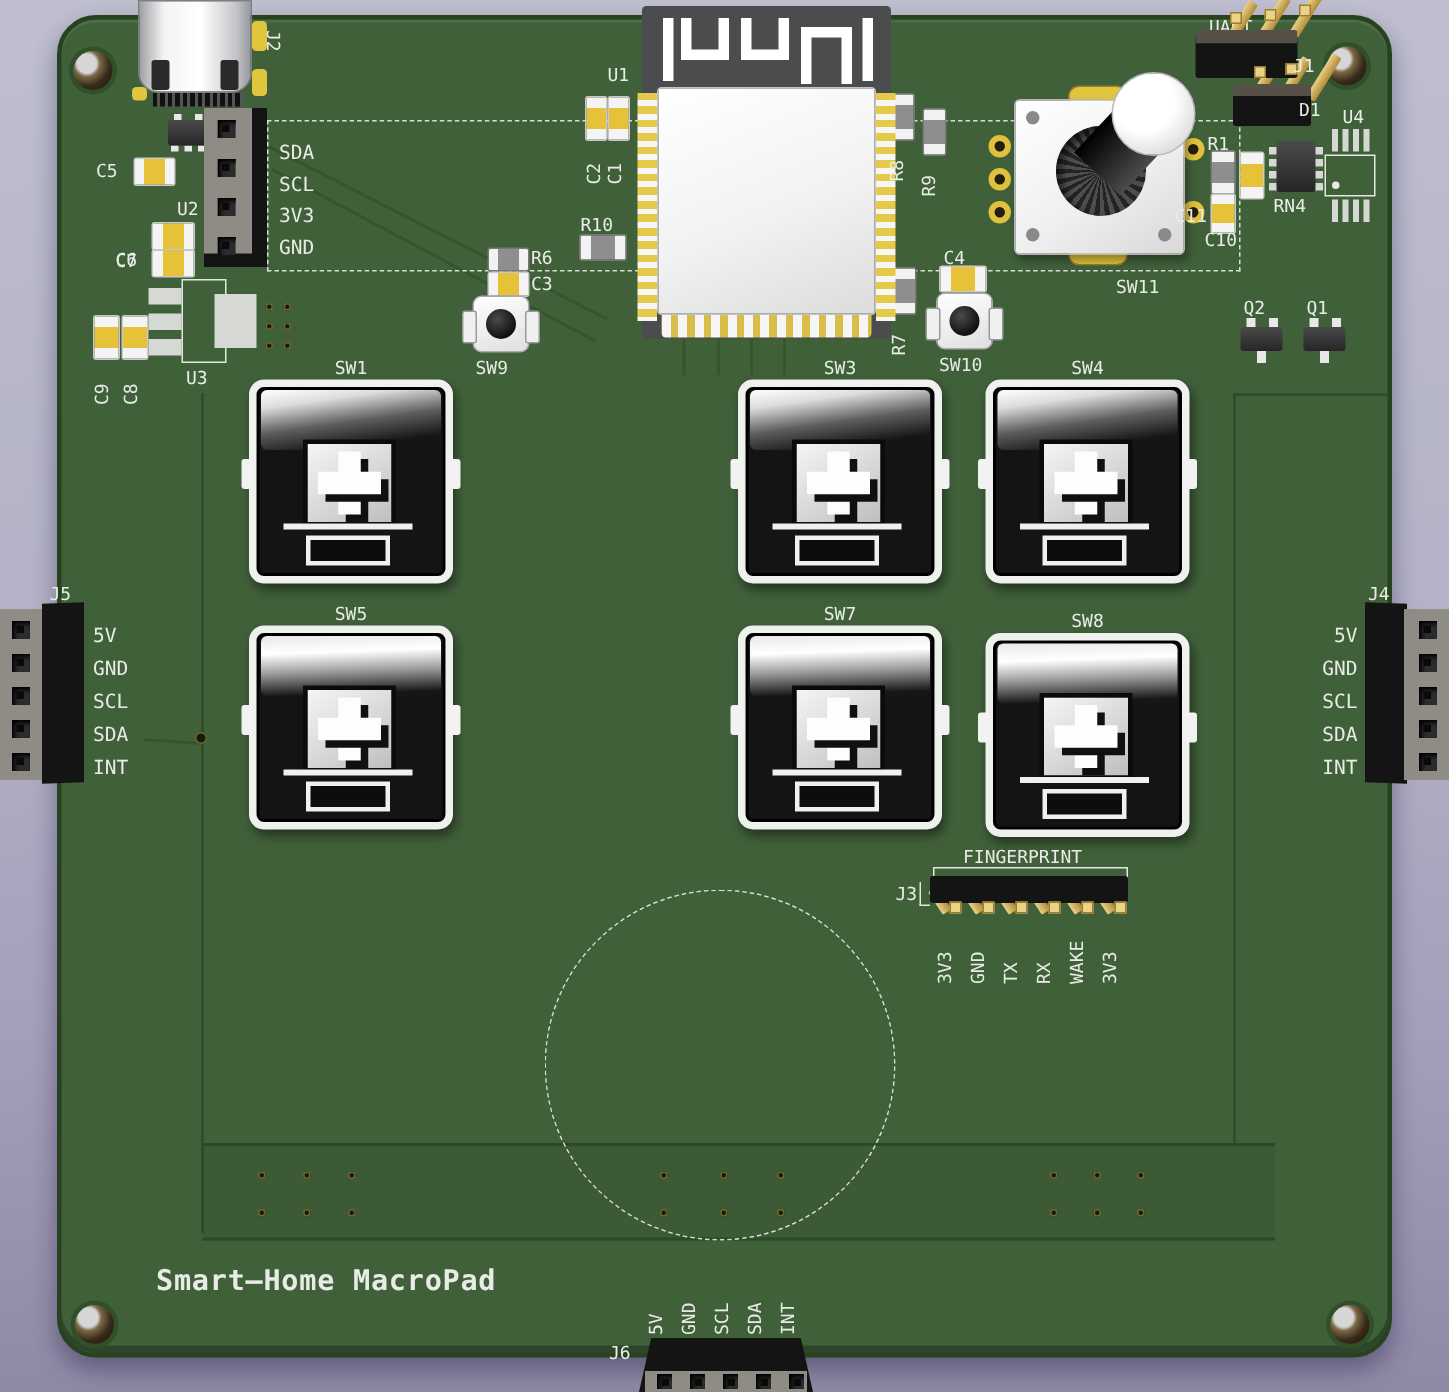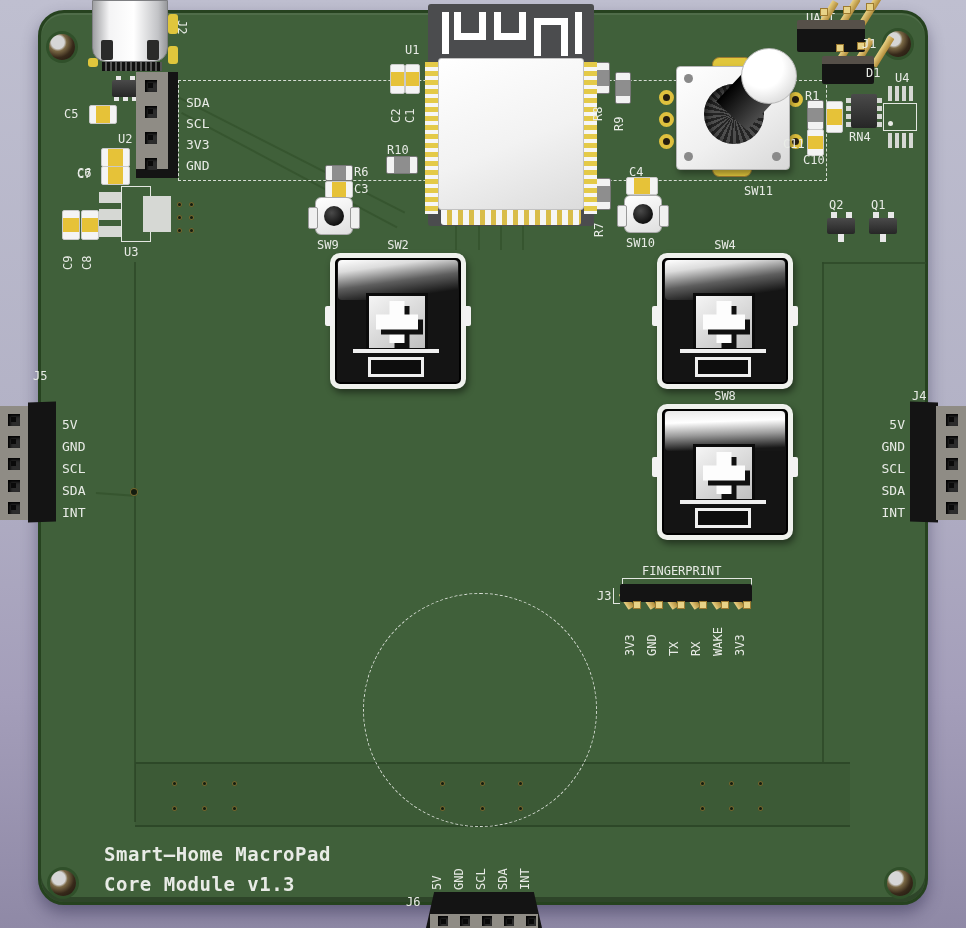--- a/index.html
+++ b/index.html
@@ -287,52 +287,82 @@
   <div class="lbl" style="left:871px;top:199px;">Q1</div>
   <div class="lead" style="left:831px;top:212px;width:6px;height:8px;"></div>
   <div class="lead" style="left:846px;top:212px;width:6px;height:8px;"></div>
   <div class="sot" style="left:827px;top:218px;width:28px;height:16px;"></div>
   <div class="lead" style="left:838px;top:234px;width:6px;height:8px;"></div>
   <div class="lead" style="left:873px;top:212px;width:6px;height:8px;"></div>
   <div class="lead" style="left:888px;top:212px;width:6px;height:8px;"></div>
   <div class="sot" style="left:869px;top:218px;width:28px;height:16px;"></div>
   <div class="lead" style="left:880px;top:234px;width:6px;height:8px;"></div>
 
-  <div class="sw" style="left:330px;top:253px;">
-    <div class="ref">SW2</div>
+  <div class="sw" style="left:166px;top:253px;">
+    <div class="ref">SW1</div>
+    <div class="frame"></div>
+    <div class="top"></div>
+    <div class="win">
+        <div class="cv"></div>
+        <div class="ch"></div>
+      </div>
+    <div class="slot"></div>
+  </div>
+  <div class="sw" style="left:492px;top:253px;">
+    <div class="ref">SW3</div>
     <div class="frame"></div>
     <div class="top"></div>
     <div class="win">
         <div class="cv"></div>
         <div class="ch"></div>
       </div>
     <div class="slot"></div>
   </div>
   <div class="sw" style="left:657px;top:253px;">
     <div class="ref">SW4</div>
     <div class="frame"></div>
     <div class="top"></div>
     <div class="win">
         <div class="cv"></div>
         <div class="ch"></div>
       </div>
     <div class="slot"></div>
   </div>
-  <div class="sw r2" style="left:657px;top:404px;">
+  <div class="sw r2" style="left:166px;top:417px;">
+    <div class="ref">SW5</div>
+    <div class="frame"></div>
+    <div class="top"></div>
+    <div class="win">
+        <div class="cv"></div>
+        <div class="ch"></div>
+      </div>
+    <div class="slot"></div>
+  </div>
+  <div class="sw r2" style="left:492px;top:417px;">
+    <div class="ref">SW7</div>
+    <div class="frame"></div>
+    <div class="top"></div>
+    <div class="win">
+        <div class="cv"></div>
+        <div class="ch"></div>
+      </div>
+    <div class="slot"></div>
+  </div>
+  <div class="sw r2" style="left:657px;top:422px;">
     <div class="ref">SW8</div>
     <div class="frame"></div>
     <div class="top"></div>
     <div class="win">
         <div class="cv"></div>
         <div class="ch"></div>
       </div>
     <div class="slot"></div>
   </div>
 
-  <div class="lbl" style="left:33px;top:370px;">J5</div>
+  <div class="lbl" style="left:33px;top:390px;">J5</div>
   <div class="hdr-gray" style="left:0;top:406px;width:30px;height:114px;"></div>
   <div class="hdr-black" style="left:28px;top:402px;width:28px;height:120px;transform:skewY(-2deg);"></div>
   <div class="hdr-hole" style="left:8px;top:414px;"></div>
   <div class="hdr-hole" style="left:8px;top:436px;"></div>
   <div class="hdr-hole" style="left:8px;top:458px;"></div>
   <div class="hdr-hole" style="left:8px;top:480px;"></div>
   <div class="hdr-hole" style="left:8px;top:502px;"></div>
   <div class="lbl big" style="left:62px;top:418px;">5V</div>
   <div class="lbl big" style="left:62px;top:440px;">GND</div>
   <div class="lbl big" style="left:62px;top:462px;">SCL</div>
@@ -371,21 +401,20 @@
   <div class="gtip" style="left:721px;top:601px;"></div>
   <div class="gtip" style="left:743px;top:601px;"></div>
   <div class="lbl v" style="left:624px;top:612px;height:44px;">3V3</div>
   <div class="lbl v" style="left:646px;top:612px;height:44px;">GND</div>
   <div class="lbl v" style="left:668px;top:612px;height:44px;">TX</div>
   <div class="lbl v" style="left:690px;top:612px;height:44px;">RX</div>
   <div class="lbl v" style="left:712px;top:612px;height:44px;">WAKE</div>
   <div class="lbl v" style="left:734px;top:612px;height:44px;">3V3</div>
 
   <div class="lbl" style="left:104px;top:845px;font-size:19px;font-weight:bold;letter-spacing:.5px;">Smart—Home MacroPad</div>
-  <div class="lbl" style="left:104px;top:875px;font-size:19px;font-weight:bold;letter-spacing:.5px;">Core Module v1.3</div>
 
   <div class="lbl v" style="left:431px;top:842px;height:48px;">5V</div>
   <div class="lbl v" style="left:453px;top:842px;height:48px;">GND</div>
   <div class="lbl v" style="left:475px;top:842px;height:48px;">SCL</div>
   <div class="lbl v" style="left:497px;top:842px;height:48px;">SDA</div>
   <div class="lbl v" style="left:519px;top:842px;height:48px;">INT</div>
   <div class="lbl" style="left:406px;top:896px;">J6</div>
   <div class="hdr-black" style="left:426px;top:892px;width:116px;height:36px;clip-path:polygon(7% 0,93% 0,100% 100%,0 100%);"></div>
   <div class="hdr-gray" style="left:430px;top:914px;width:108px;height:14px;z-index:13;"></div>
   <div class="hdr-hole" style="left:438px;top:916px;width:10px;height:10px;"></div>

